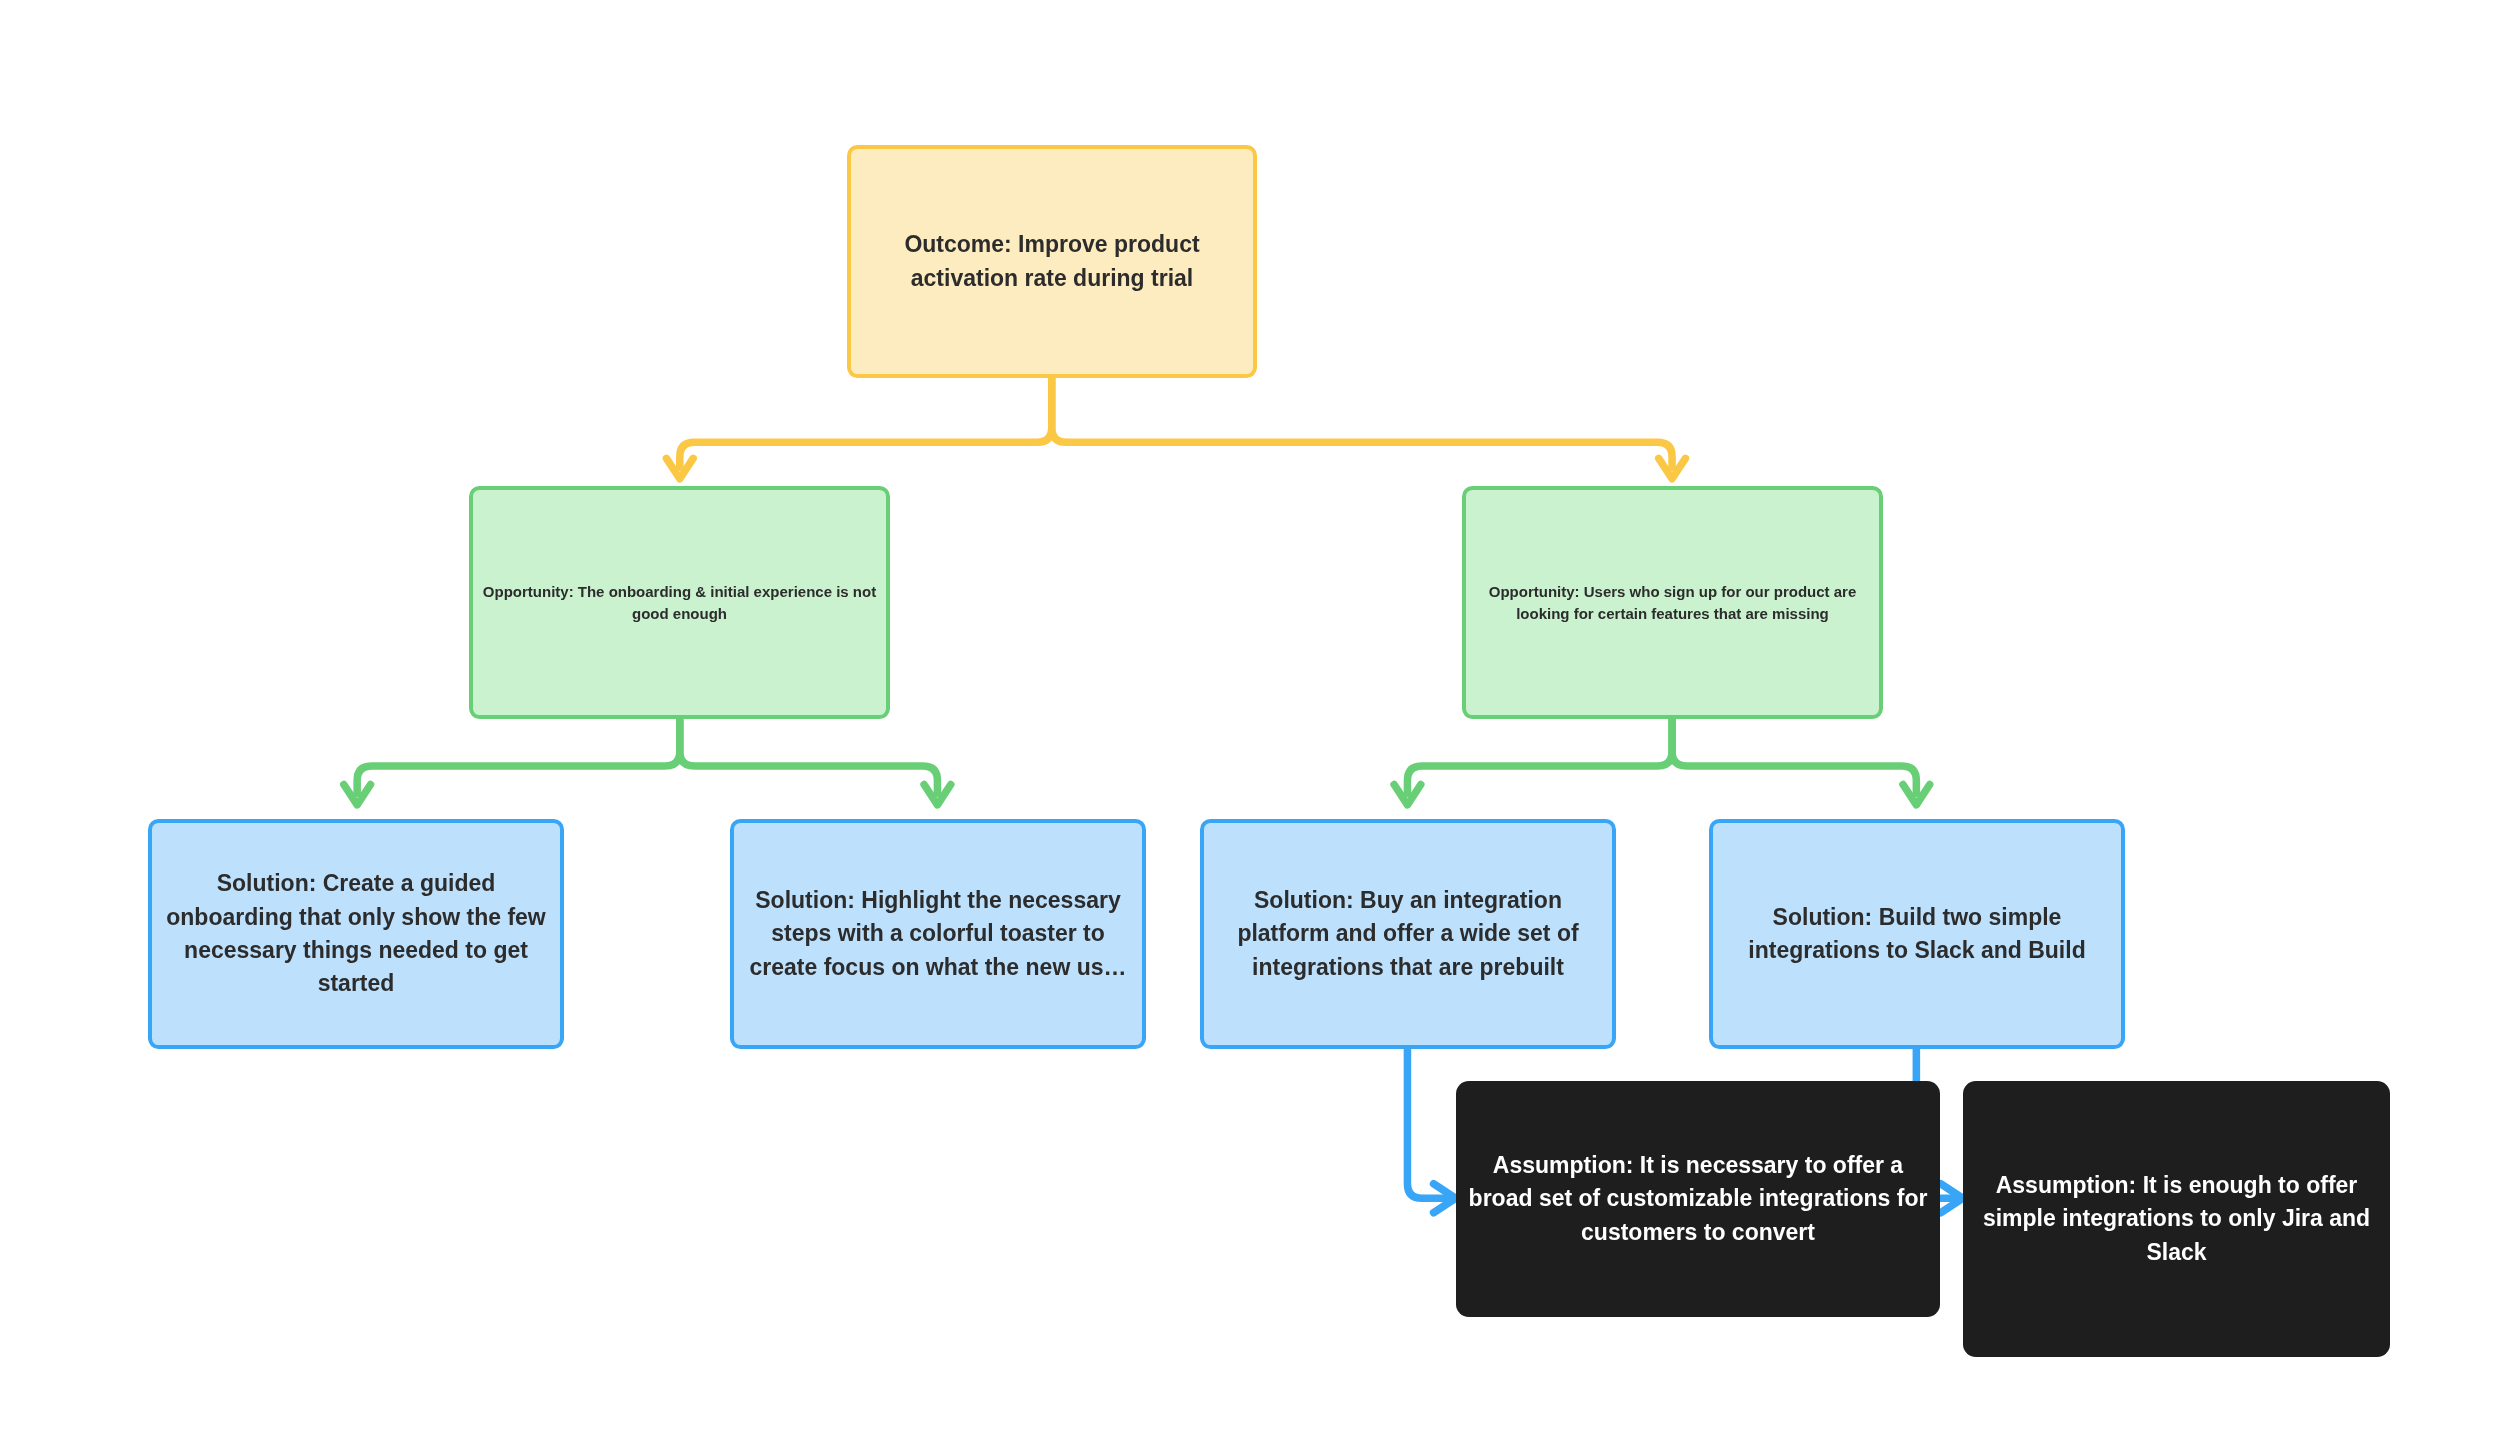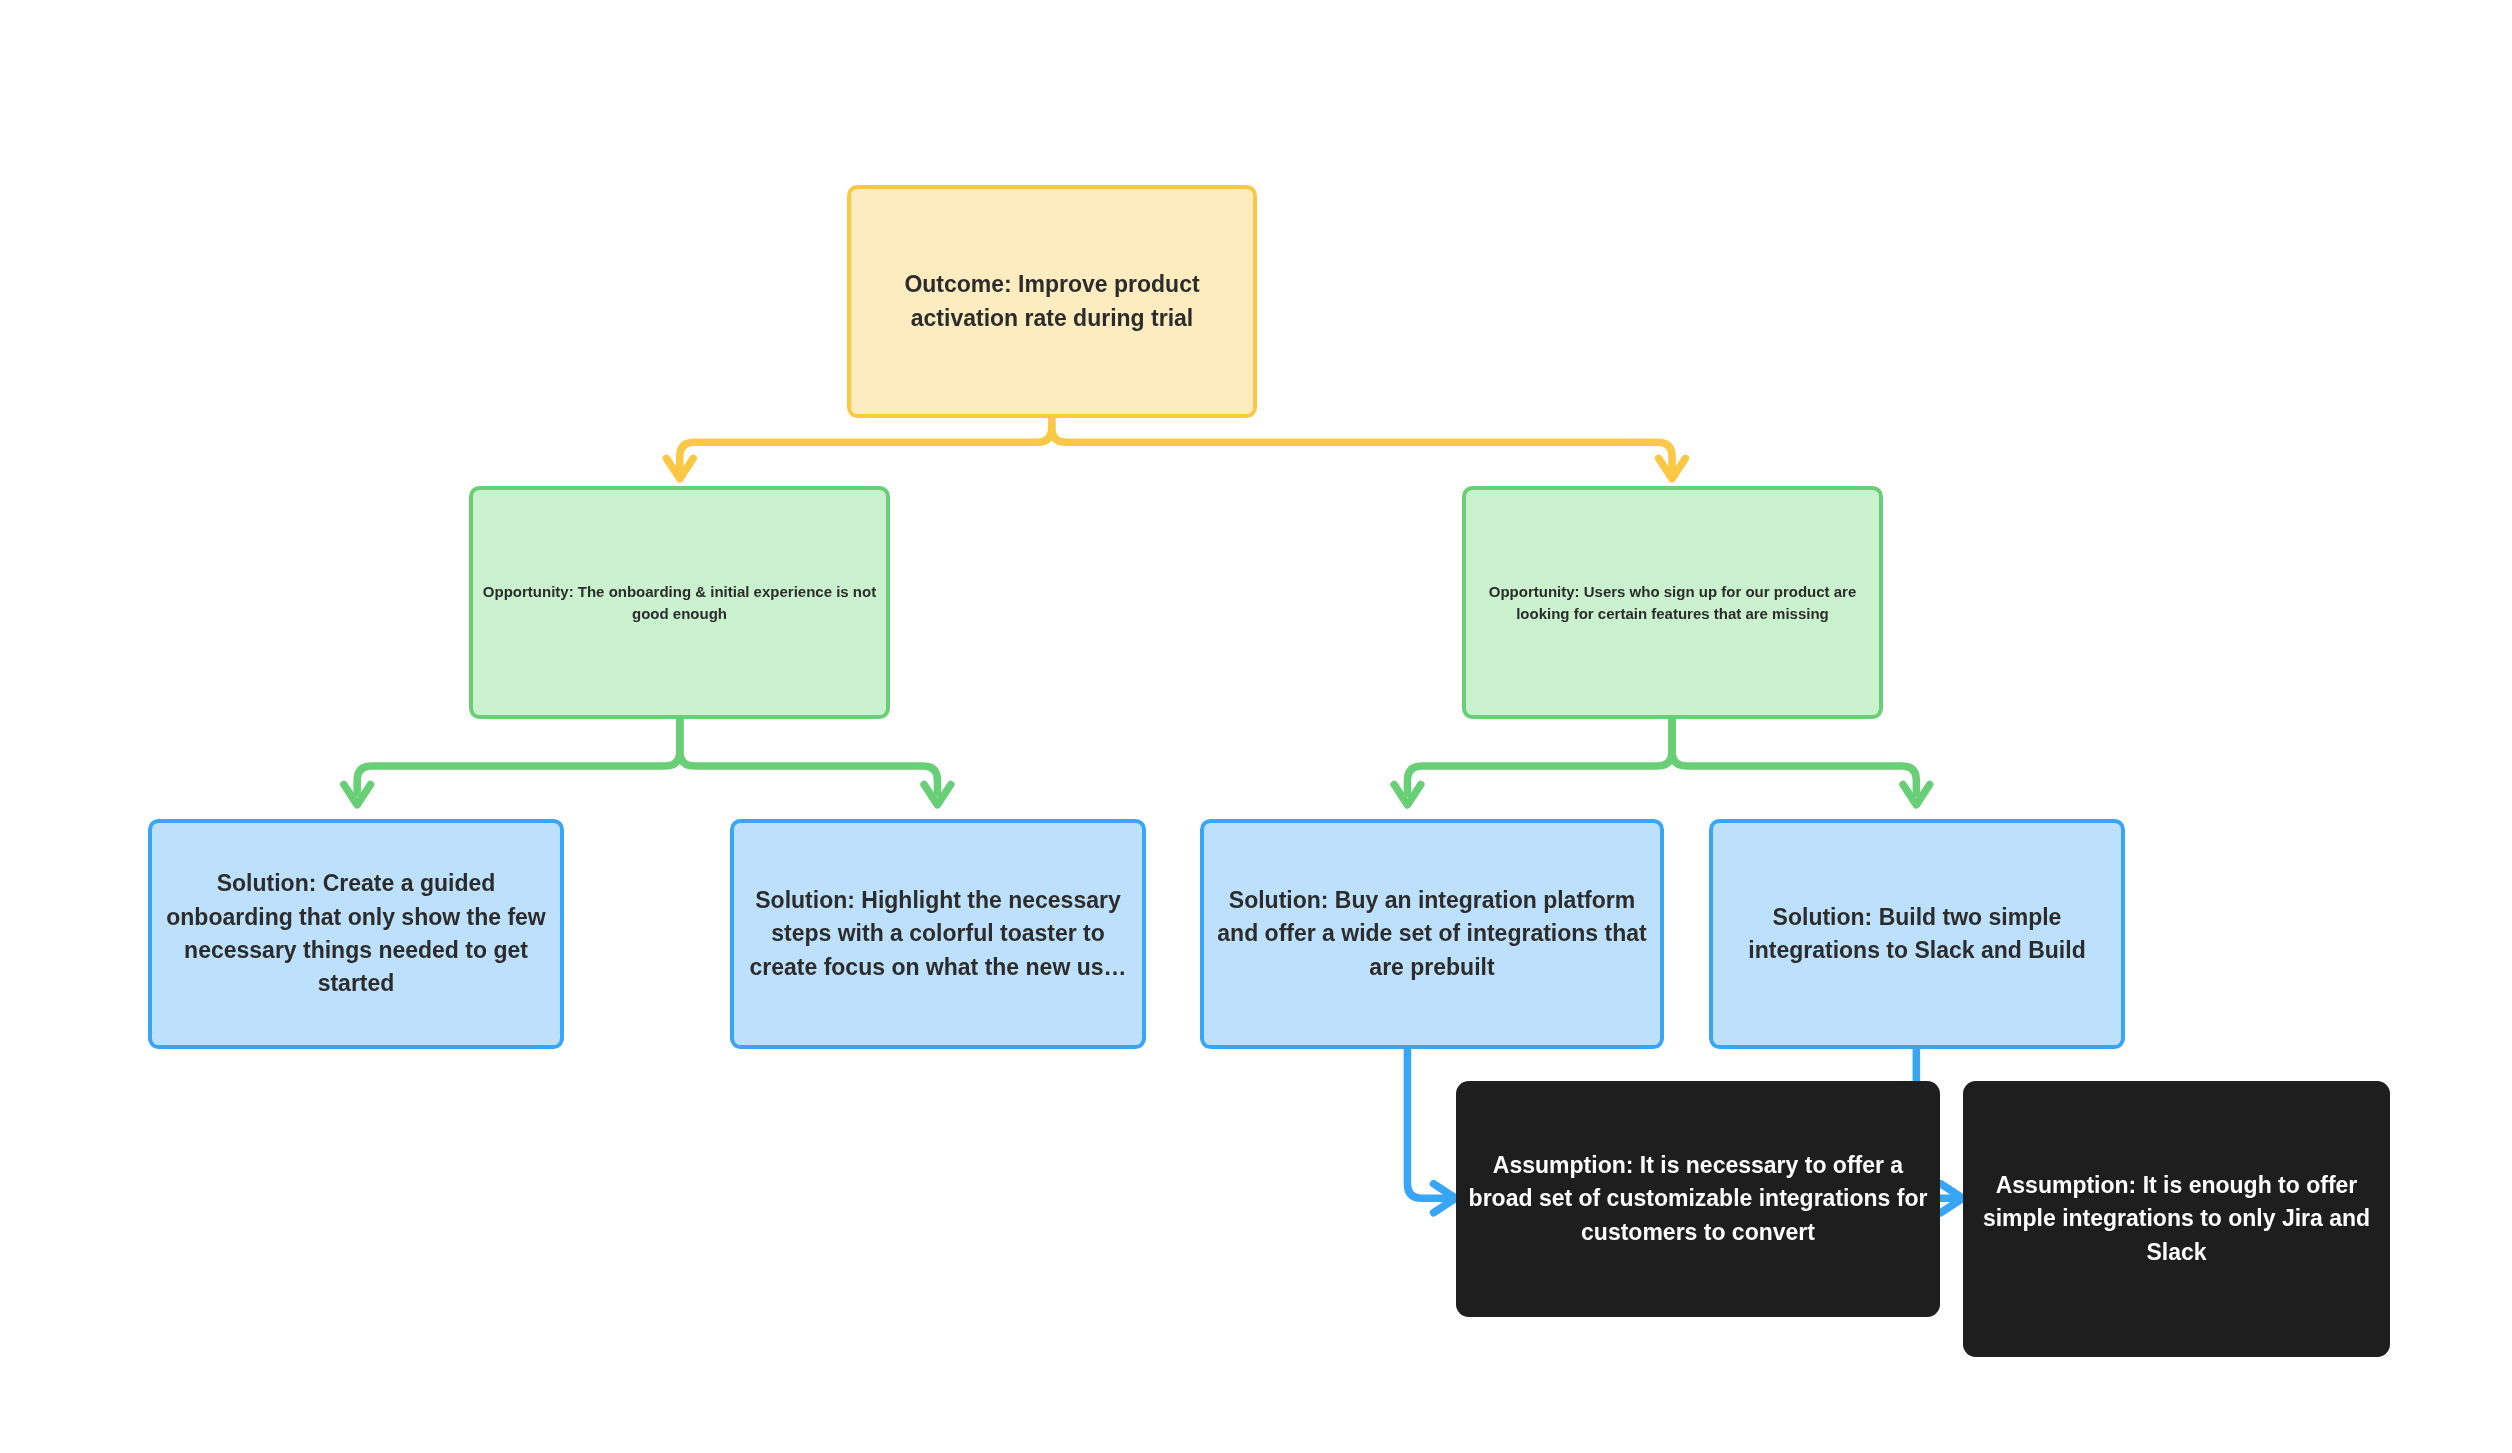--- a/index.html
+++ b/index.html
@@ -103,41 +103,41 @@
     <path d="M 2881 1240 L 2881 1295 Q 2881 1320 2906 1320 L 3277 1320 Q 3302 1320 3302 1345 L 3302 1367" stroke="#69CF77" stroke-width="13" stroke-linecap="round" stroke-linejoin="round"></path>
     <path d="M 3279 1352 L 3302 1387 L 3325 1352" stroke="#69CF77" stroke-width="13" stroke-linecap="round" stroke-linejoin="round"></path>
 
     <path d="M 2425 1808 L 2425 2040 Q 2425 2065 2450 2065 L 2497 2065" stroke="#39A5F7" stroke-width="13" stroke-linecap="round" stroke-linejoin="round"></path>
     <path d="M 2470 2040 L 2508 2065 L 2470 2090" stroke="#39A5F7" stroke-width="13" stroke-linecap="round" stroke-linejoin="round"></path>
 
     <path d="M 3302 1808 L 3302 2040 Q 3302 2065 3327 2065 L 3371 2065" stroke="#39A5F7" stroke-width="13" stroke-linecap="round" stroke-linejoin="round"></path>
     <path d="M 3344 2040 L 3382 2065 L 3344 2090" stroke="#39A5F7" stroke-width="13" stroke-linecap="round" stroke-linejoin="round"></path>
   </svg>
 
-  <div class="node node-outcome" style="left:847px; top:145px; width:410px; height:233px;margin-top:40px;">
+  <div class="node node-outcome" style="left:847px; top:145px; width:410px; height:233px;">
     <span class="node-label">Outcome: Improve product activation rate during trial</span>
   </div>
 
   <div class="node node-opportunity" style="left:469px; top:486px; width:421px; height:233px;">
     <span class="node-label">Opportunity: The onboarding &amp; initial experience is not good enough</span>
   </div>
 
   <div class="node node-opportunity" style="left:1462px; top:486px; width:421px; height:233px;">
     <span class="node-label">Opportunity: Users who sign up for our product are looking for certain features that are missing</span>
   </div>
 
   <div class="node node-solution" style="left:148px; top:819px; width:416px; height:230px;">
     <span class="node-label">Solution: Create a guided onboarding that only show the few necessary things needed to get started</span>
   </div>
 
   <div class="node node-solution" style="left:730px; top:819px; width:416px; height:230px;">
     <span class="node-label">Solution: Highlight the necessary steps with a colorful toaster to create focus on what the new us…</span>
   </div>
 
-  <div class="node node-solution" style="left:1200px; top:819px; width:464px; height:230px;">
+  <div class="node node-solution" style="left:1200px; top:819px; width:416px; height:230px;">
     <span class="node-label">Solution: Buy an integration platform and offer a wide set of integrations that are prebuilt</span>
   </div>
 
   <div class="node node-solution" style="left:1709px; top:819px; width:416px; height:230px;">
     <span class="node-label">Solution: Build two simple integrations to Slack and Build</span>
   </div>
 
   <div class="node node-assumption" style="left:1456px; top:1081px; width:484px; height:236px;">
     <span class="node-label">Assumption: It is necessary to offer a broad set of customizable integrations for customers to convert</span>
   </div>

